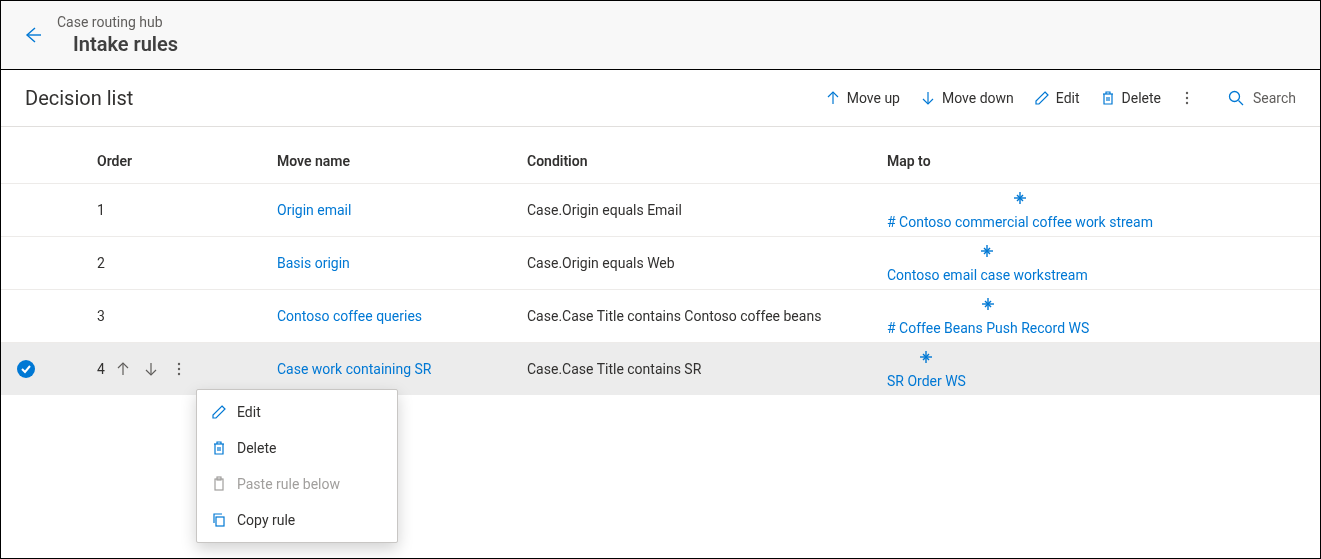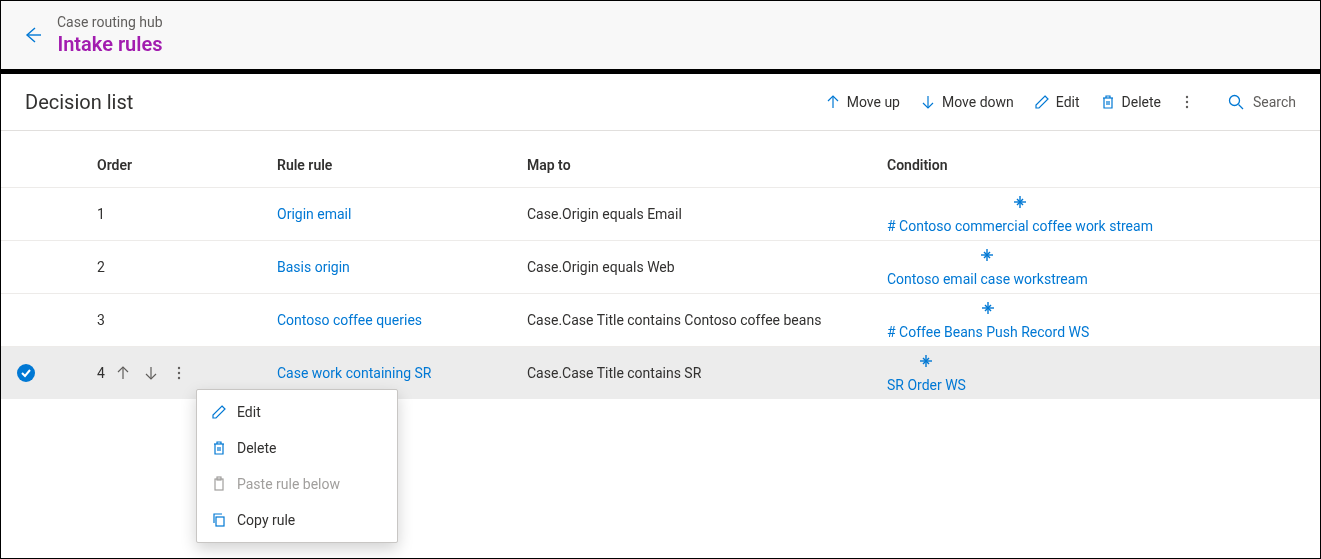--- a/index.html
+++ b/index.html
@@ -20,22 +20,21 @@
     position: relative;
     background: #fff;
   }
 
   
   .header {
     display: flex;
     align-items: center;
     padding: 12px 16px 12px 16px;
     background: #f8f8f8;
-    border-bottom: 5px solid #000000;
-    text-align: right;
+    border-bottom: 1px solid #000000;
   }
   .back-btn {
     width: 32px;
     height: 32px;
     display: flex;
     align-items: center;
     justify-content: center;
     color: #0078d4;
     cursor: pointer;
     margin-right: 8px;
@@ -45,22 +44,23 @@
     flex-direction: column;
   }
   .breadcrumb {
     font-size: 14px;
     color: #605e5c;
     line-height: 18px;
   }
   .page-title {
     font-size: 20px;
     font-weight: 600;
-    color: #a21caf;
+    color: #404040;
     line-height: 26px;
+    margin-left: 16px;
   }
 
   
   .cmd-row {
     display: flex;
     align-items: center;
     padding: 14px 24px 14px 24px;
     border-bottom: 1px solid #e1dfdd;
   }
   .section-title {
@@ -265,23 +265,23 @@
         </svg>
       </span>
       <span>Search</span>
     </div>
   </div>
 
   <div class="tbl">
     <div class="thead">
       <div></div>
       <div>Order</div>
-      <div>Rule rule</div>
+      <div>Move name</div>
+      <div>Condition</div>
       <div>Map to</div>
-      <div>Condition</div>
     </div>
 
     <div class="trow">
       <div></div>
       <div class="order-cell">
           <span>1</span>
         </div>
       <div><span class="rule-link">Origin email</span></div>
       <div class="cond-cell">Case.Origin equals Email</div>
       <div>

